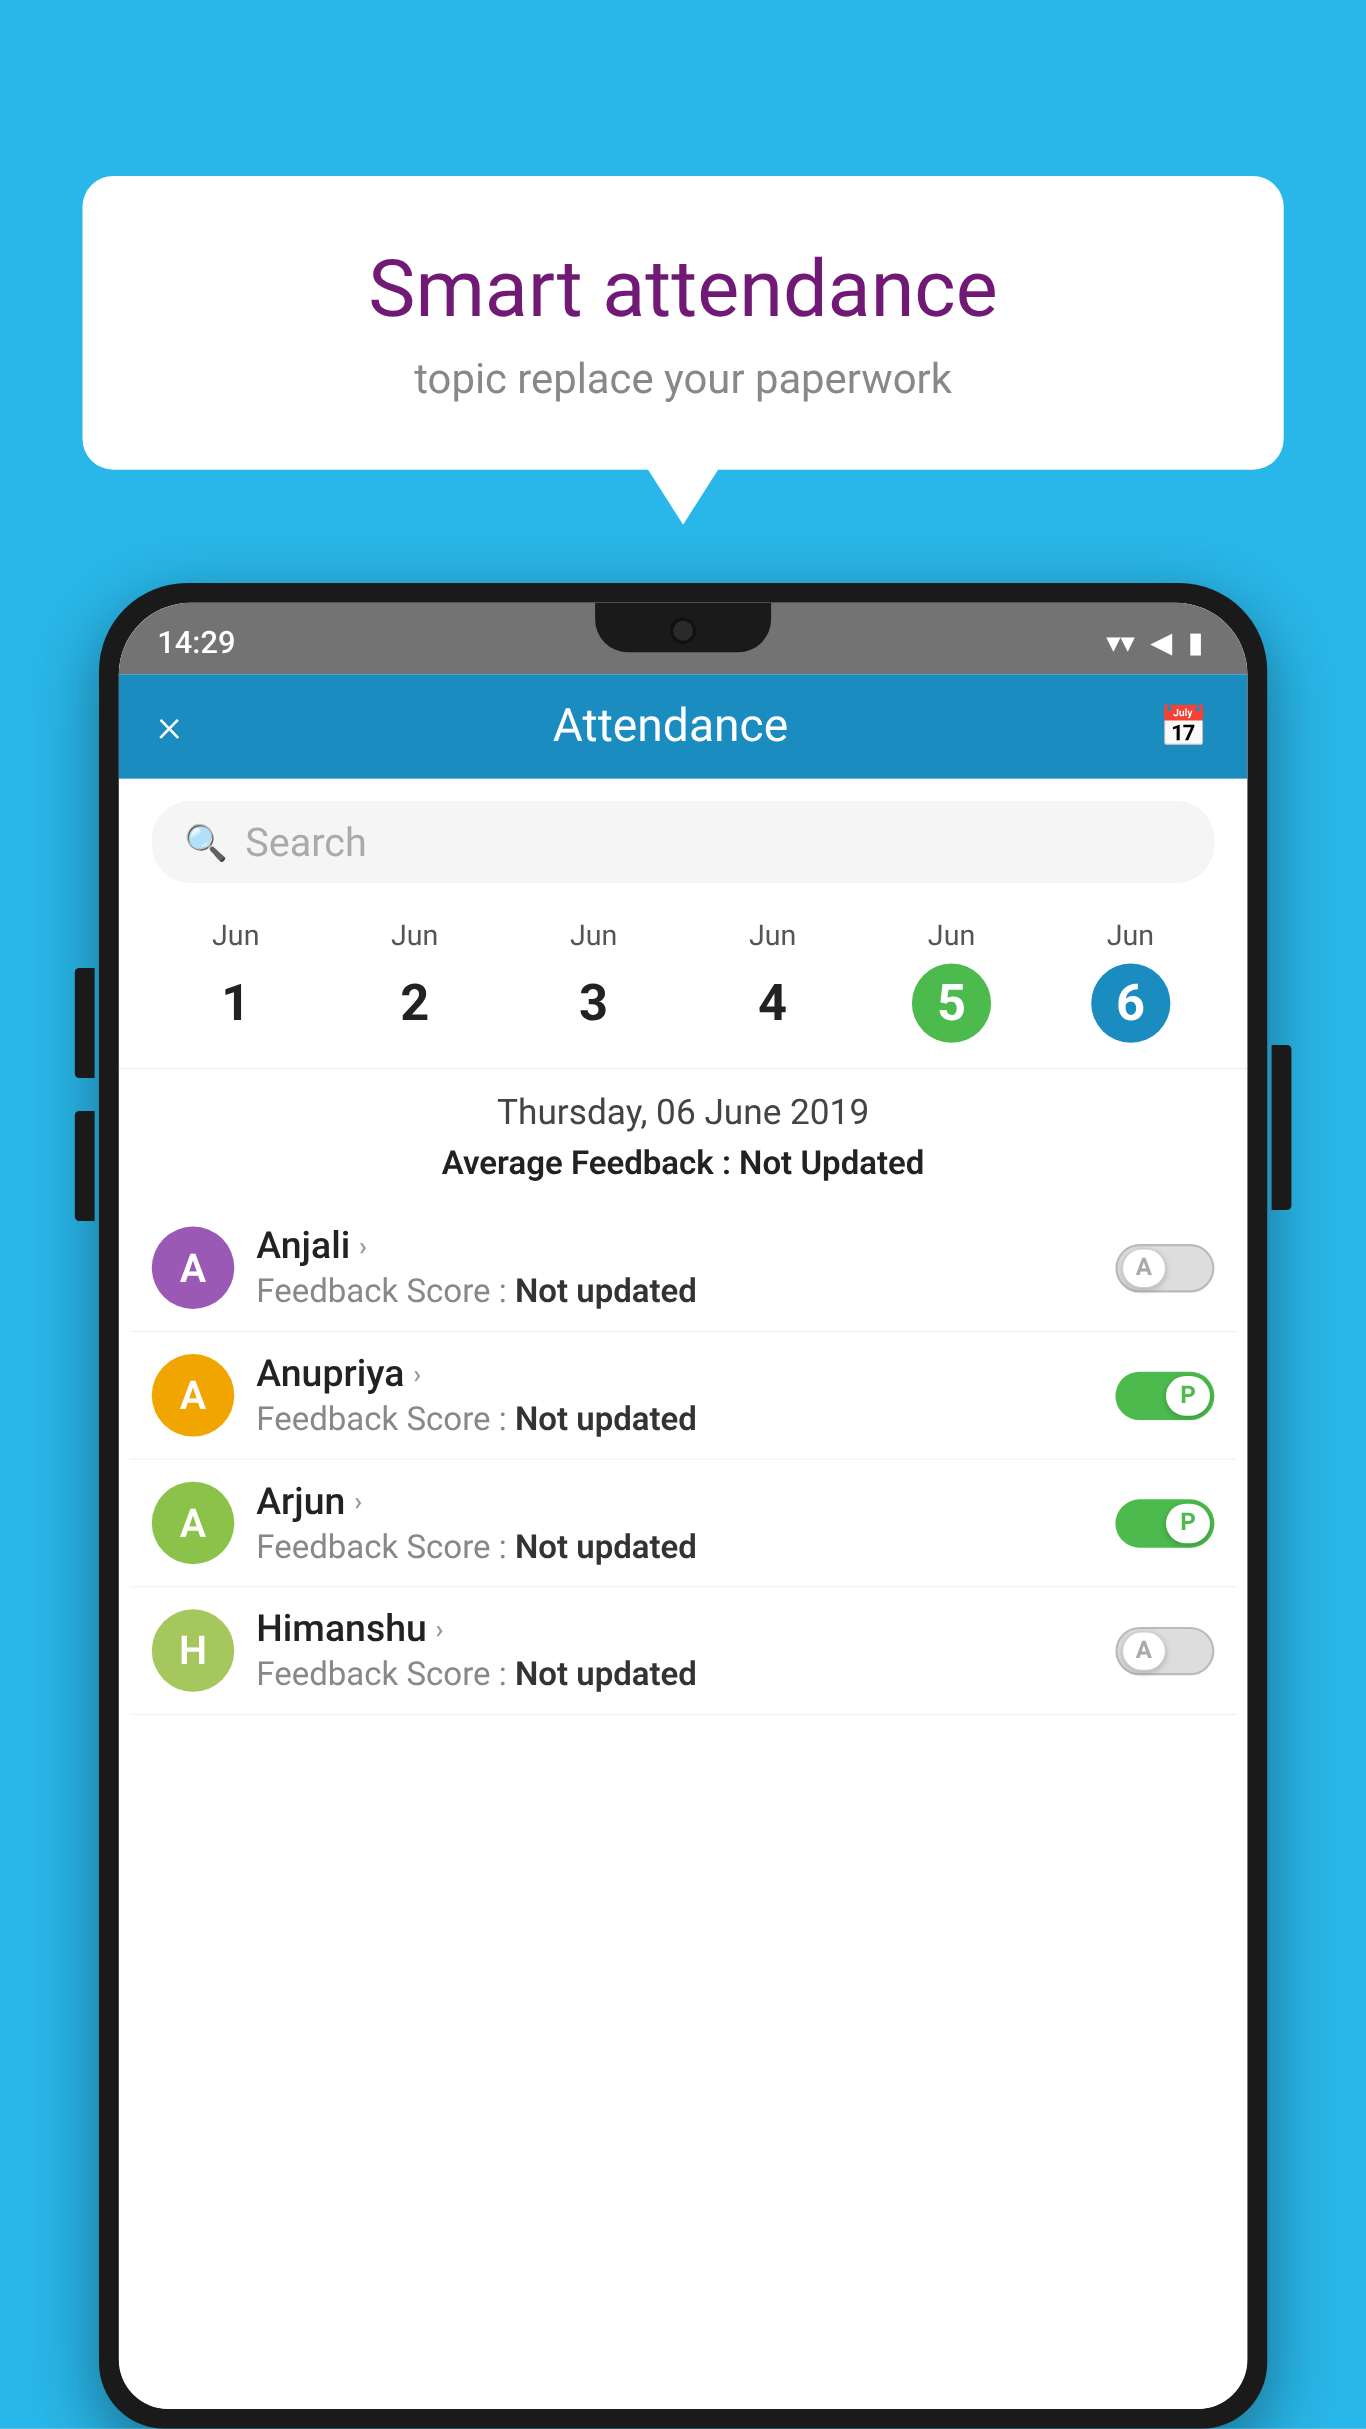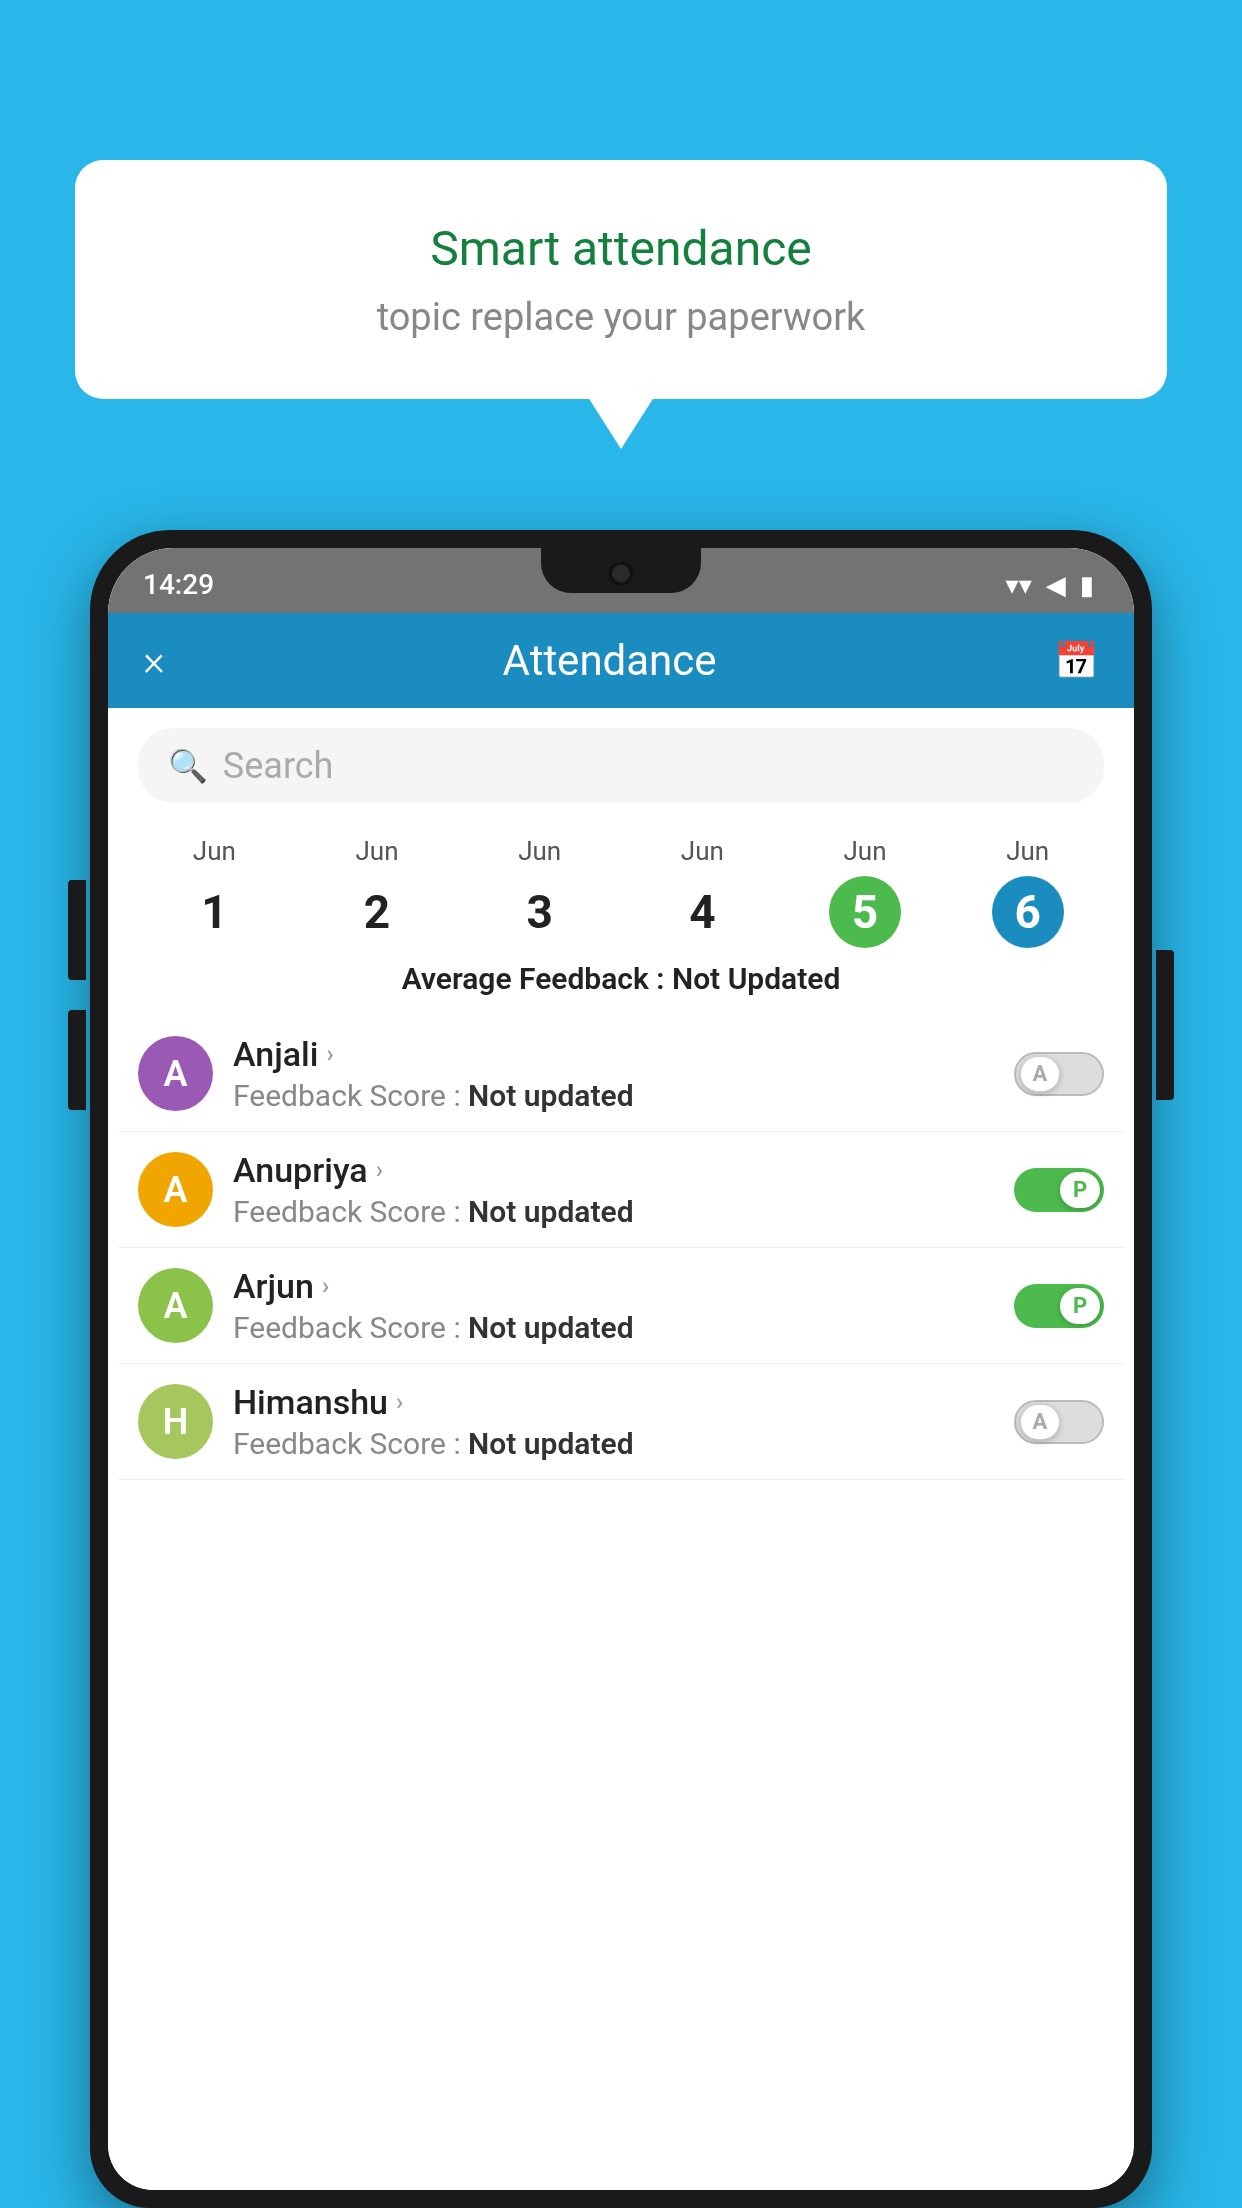--- a/index.html
+++ b/index.html
@@ -32,22 +32,22 @@
       bottom: -50px;
       left: 50%;
       transform: translateX(-50%);
       width: 0;
       height: 0;
       border-left: 35px solid transparent;
       border-right: 35px solid transparent;
       border-top: 55px solid white;
     }
     .bubble-title {
-      font-size: 48px;
-      color: #15803d;
+      font-size: 72px;
+      color: #701a75;
       font-weight: 400;
       margin-bottom: 18px;
     }
     .bubble-subtitle {
       font-size: 38px;
       color: #888;
       font-weight: 400;
     }
 
     
@@ -437,20 +437,21 @@
             <div class="cal-day">
               <div class="cal-month">Jun</div>
               <div class="cal-date today">5</div>
             </div>
             <div class="cal-day">
               <div class="cal-month">Jun</div>
               <div class="cal-date selected">6</div>
             </div>
           </div>
 
+        <div class="date-label">Thursday, 06 June 2019</div>
 
 
         <div class="avg-feedback">
           <span>Average Feedback :</span>
           <span>Not Updated</span>
         </div>
 
         <div class="student-list" id="student-list">
         <div class="student-item">
               <div class="avatar" style="background: rgb(155, 89, 182);">A</div>

